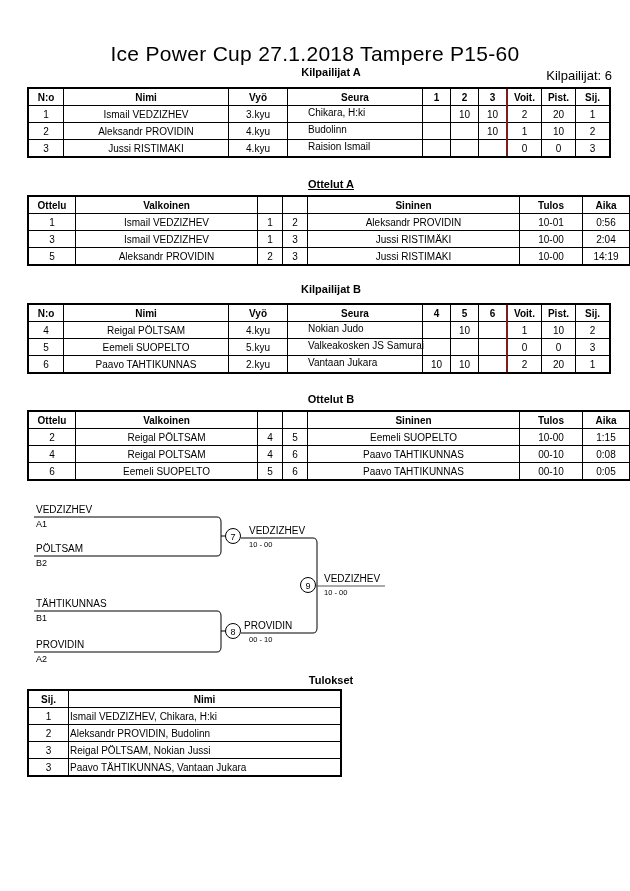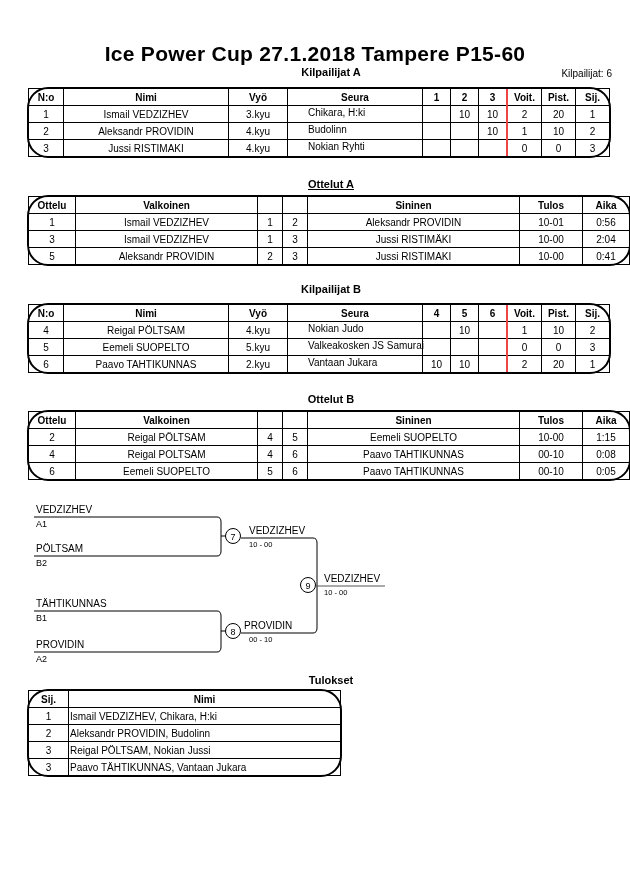--- a/index.html
+++ b/index.html
@@ -17,28 +17,28 @@
   }
 
   
   .doc-title {
     position: absolute;
     top: 42px;
     left: 0;
     width: 630px;
     text-align: center;
     font-size: 21px;
-    font-weight: bold;
+    font-weight: normal;
     letter-spacing: 0.3px;
   }
   .entrant-count {
     position: absolute;
     top: 68px;
     right: 18px;
-    font-size: 10px;
+    font-size: 13px;
   }
 
   
   .caption {
     position: absolute;
     width: 630px;
     left: 16px;
     text-align: center;
     font-size: 11px;
     font-weight: bold;
@@ -65,31 +65,31 @@
     white-space: nowrap;
   }
   table.grid th {
     font-weight: bold;
     text-align: center;
   }
   table.grid td { text-align: center; }
   td.lft, th.lft { text-align: left; }
 
   
-  table.grid { outline: 2px solid #000; outline-offset: -1px; border-radius: 20px; }
+  table.grid { outline: 2px solid #000; outline-offset: -1px; }
 
   
   .pool { left: 28px; width: 490px; }
   .pool .col-no    { width: 28px; }
   .pool .col-nimi  { width: 158px; }
   .pool .col-vyo   { width: 52px; }
   .pool .col-seura { width: 128px; }
   .pool .col-m     { width: 21px; }
   .pool .col-res   { width: 27px; }
-  .pool .sep-left  { border-left: 2px solid #ef4444; }
+  .pool .sep-left  { border-left: 2px solid #7f1d1d; }
   .pool .seura-cell {
     text-align: left;
     overflow: visible;
     position: relative;
   }
   .pool .seura-cell span {
     position: absolute;
     left: 20px;
     top: 1px;
     white-space: nowrap;
@@ -185,21 +185,21 @@
       <td>10</td>
       <td class="sep-left">1</td>
       <td>10</td>
       <td>2</td>
     </tr>
     <tr>
       <td>3</td>
       <td class="lft">Jussi RISTIMAKI</td>
       <td>4.kyu</td>
       <td class="seura-cell">
-          <span>Nokian Ryhti</span>
+          <span>Raision Ismail</span>
         </td>
       <td></td>
       <td></td>
       <td></td>
       <td class="sep-left">0</td>
       <td>0</td>
       <td>3</td>
     </tr>
   </tbody>
 </table>
@@ -236,21 +236,21 @@
       <td>10-00</td>
       <td>2:04</td>
     </tr>
     <tr>
       <td>5</td>
       <td class="lft">Aleksandr PROVIDIN</td>
       <td>2</td>
       <td>3</td>
       <td class="lft">Jussi RISTIMAKI</td>
       <td>10-00</td>
-      <td>0:41</td>
+      <td>14:19</td>
     </tr>
   </tbody>
 </table>
 
 <div class="caption c-poolB">Kilpailijat B</div>
 <table class="grid pool" id="poolB">
   <thead>
     <tr>
       <th class="col-no lft">N:o</th>
       <th class="col-nimi">Nimi</th>

